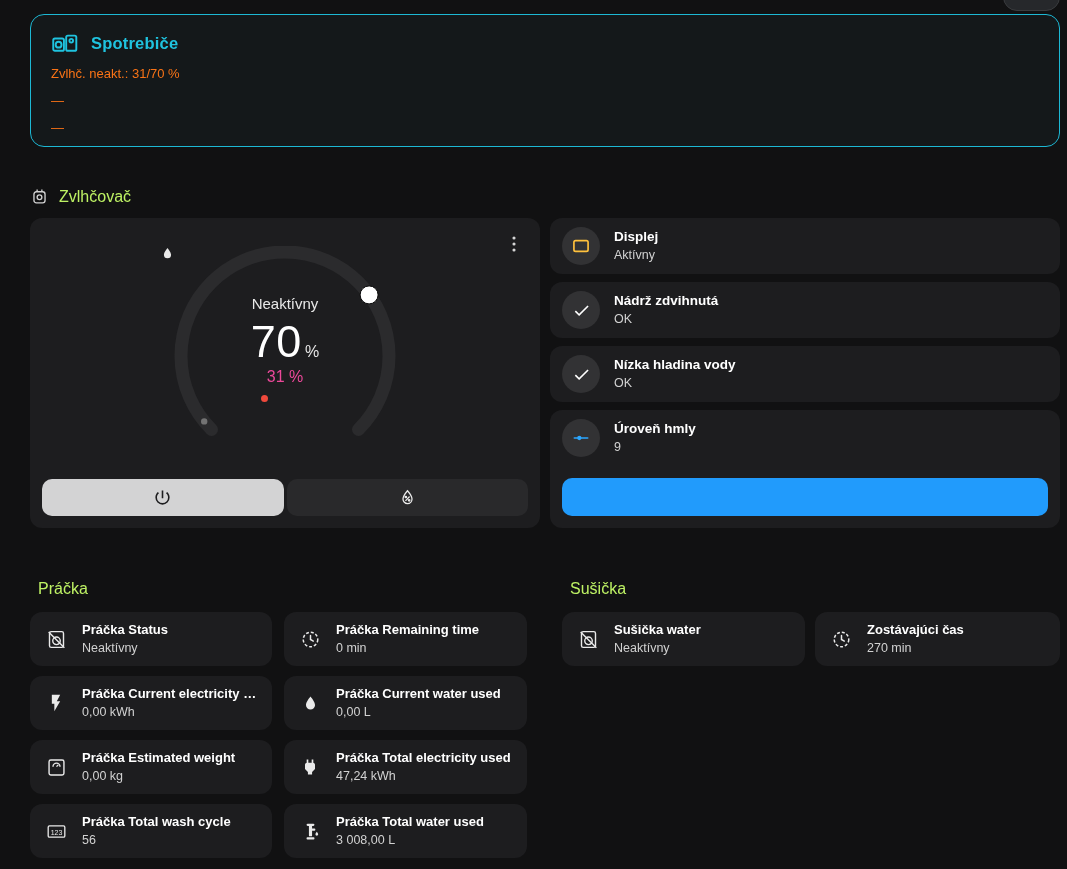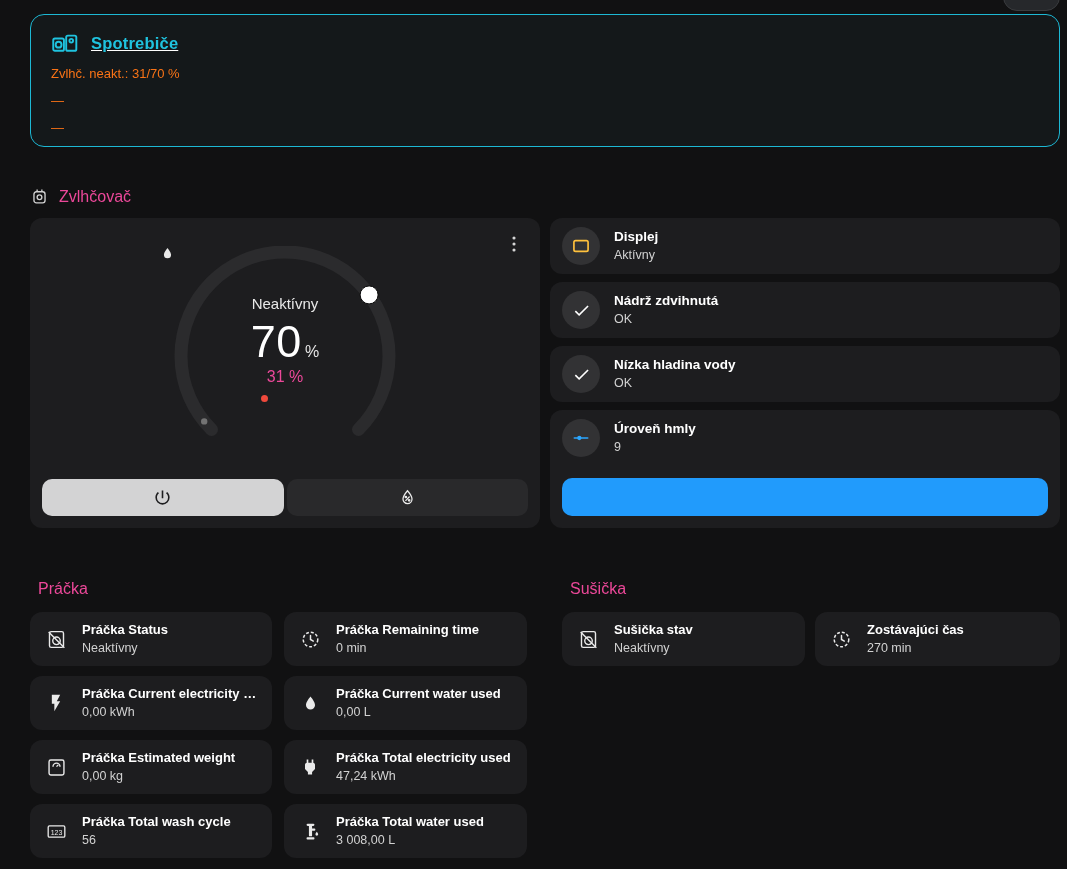--- a/index.html
+++ b/index.html
@@ -19,29 +19,29 @@
     background:#26282b; border:1px solid #3a3c3f;
     cursor:pointer;
   }
 
   
   .overview-card {
     border:1.5px solid #1db8d4; border-radius:14px;
     background:#14181a; height:133px;
     padding:15px 20px 14px; cursor:pointer;
   }
-  .overview-title-row { display:flex; align-items:center; gap:13px;text-decoration:underline; }
+  .overview-title-row { display:flex; align-items:center; gap:13px; }
   .overview-title { color:#1fc3df; font-size:16.5px; font-weight:700; letter-spacing:.2px; }
   .overview-line { color:#f97316; font-size:13px; margin-top:9px; }
   .overview-line.dash { margin-top:12px; }
 
   
   .section-header {
     display:flex; align-items:center; gap:10px;
-    font-size:16px; color:#ec4899; font-weight:400;
+    font-size:16px; color:#bef264; font-weight:400;
   }
   .hum-header { margin:40px 0 12px; }
   .col-header { margin:0 8px 14px; }
 
   
   .card { background:#1d1d1f; border-radius:12px; }
 
   
   .hum-row { display:flex; gap:10px; align-items:stretch; }
   .gauge-card { width:510px; height:310px; position:relative; padding:12px; cursor:pointer; }
@@ -354,21 +354,21 @@
 
         <div class="card small-card">
           <span class="icon">
             <svg viewBox="0 0 24 24" width="21" height="21" fill="none" stroke="#eaeaea" stroke-width="1.6">
               <rect x="4" y="3" width="16" height="18" rx="2"></rect>
               <circle cx="12" cy="13.5" r="4.3"></circle>
               <line x1="3" y1="3.5" x2="21" y2="21.5"></line>
             </svg>
           </span>
           <div class="entity-text">
-            <span class="small-title">Sušička stav</span>
+            <span class="small-title">Sušička water</span>
             <span class="small-value">Neaktívny</span>
           </div>
         </div>
 
         <div class="card small-card">
           <span class="icon">
             <svg viewBox="0 0 24 24" width="21" height="21" fill="none" stroke="#eaeaea" stroke-width="1.7">
               <circle cx="12" cy="12" r="8.3" stroke-dasharray="3.4 2.2"></circle>
               <path d="M12,7.5V12L15.2,13.8" stroke-linecap="round"></path>
             </svg>

